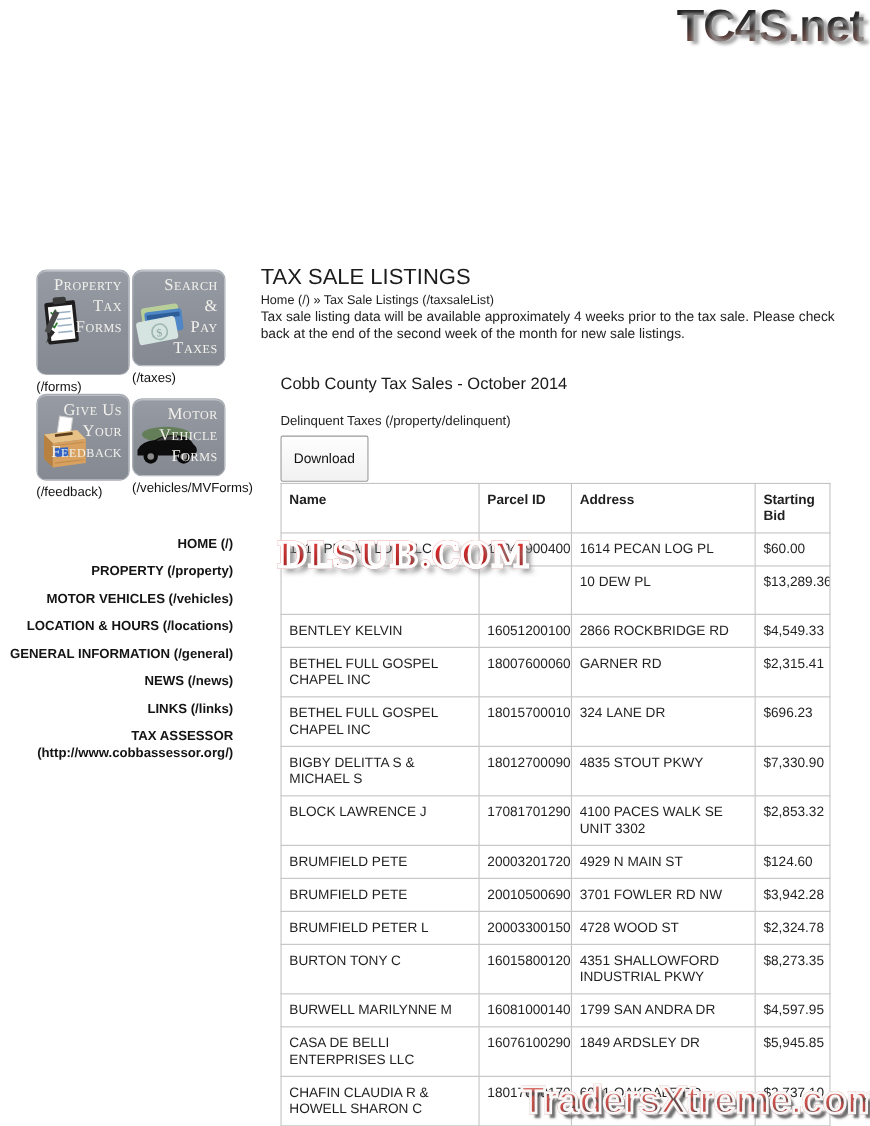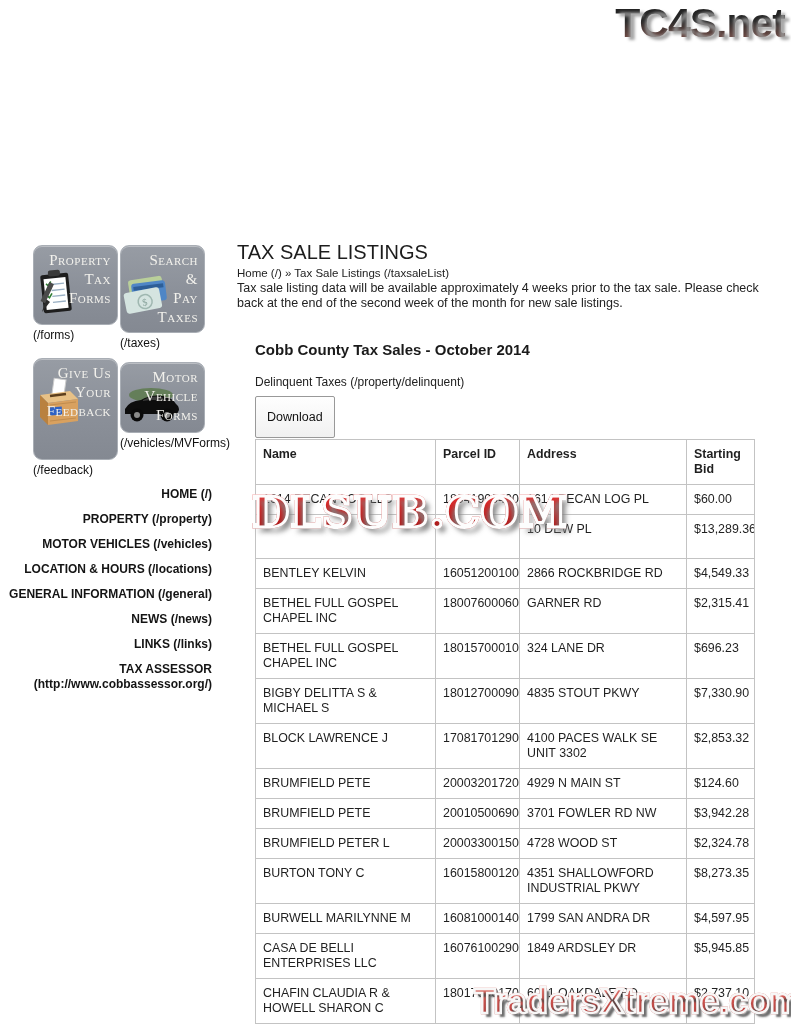--- a/index.html
+++ b/index.html
@@ -28,54 +28,54 @@
   .navlinks{position:absolute;left:0;top:487px;width:212px;text-align:right;
             font-weight:bold;font-size:12px;color:#141414;}
   .navlink{margin-bottom:10px;line-height:15px;cursor:pointer;}
 
   
   .page-title{position:absolute;left:237px;top:241px;font-size:20px;font-weight:normal;color:#1c1c1c;}
   .breadcrumb{position:absolute;left:237px;top:267px;font-size:11.5px;color:#222;}
   .notice{position:absolute;left:237px;top:281px;width:524px;font-size:12.5px;line-height:15px;color:#222;}
 
   .section{position:absolute;left:255px;top:341px;width:500px;}
-  .section-title{font-size:15px;font-weight:bold;margin:0 0 17px 0;color:#1a1a1a;}
+  .section-title{font-size:15px;font-weight:normal;margin:0 0 17px 0;color:#1a1a1a;}
   .delinquent{font-size:12px;margin:0 0 7px 0;cursor:pointer;}
   .download-btn{font-family:"Liberation Sans",sans-serif;font-size:12.5px;color:#111;
         background:linear-gradient(180deg,#fefefe,#f1f1f1);border:1px solid #999;
         border-radius:2px;padding:13px 11px;margin:0 0 1px 0;cursor:pointer;}
 
   table.listings{border-collapse:collapse;width:499px;font-size:12.4px;color:#1f1f1f;table-layout:fixed;}
   table.listings th,table.listings td{border:1px solid #c3c3c3;padding:7px 7px;text-align:left;
         vertical-align:top;line-height:15px;overflow:hidden;}
   table.listings th{font-weight:bold;}
   td.parcel,td.bid{white-space:nowrap;}
   tr.tall td{height:29px;}
 
   
   .wm1{position:absolute;left:252px;top:487px;z-index:9;
-       font-family:"DejaVu Serif",serif;font-weight:bold;font-size:43px;letter-spacing:1px;
+       font-family:"DejaVu Serif",serif;font-weight:bold;font-size:31px;letter-spacing:1px;
        background:linear-gradient(180deg,#ef4444 0%,#d42020 40%,#9c0f0f 100%);
        -webkit-background-clip:text;background-clip:text;color:transparent;
        -webkit-text-stroke:3px #fdfdfd;
        text-shadow:5px 5px 5px rgba(130,130,130,.9);text-align:right;}
   .wm2{position:absolute;left:474px;top:981px;z-index:9;
        font-family:"Liberation Sans",sans-serif;font-weight:bold;font-size:35px;letter-spacing:0px;
        background:linear-gradient(180deg,#e48a82 0%,#d05550 45%,#b03a38 100%);
        -webkit-background-clip:text;background-clip:text;color:transparent;
        -webkit-text-stroke:2.5px #f7f7f7;
        text-shadow:4px 4px 2px rgba(70,70,70,.8);}
 </style>
 </head>
 <body>
 
 <div class="logo">TC4S.net</div>
 
 <div class="sbtn-cell" style="left:33px;top:245px;">
-  <div class="sbtn" style="height:80px;">
+  <div class="sbtn" style="height:96px;">
     <span class="sicon" style="top:22px;">
       <svg width="42" height="50" viewBox="0 0 42 50">
         <rect x="6" y="6" width="28" height="38" rx="2" fill="#1e1e1e" transform="rotate(-6 20 25)"></rect>
         <rect x="9" y="10" width="22" height="31" fill="#ffffff" transform="rotate(-6 20 25)"></rect>
         <rect x="14" y="2" width="12" height="6" rx="2" fill="#3a3a3a" transform="rotate(-6 20 25)"></rect>
         <g transform="rotate(-6 20 25)" stroke="#9ab0c4" stroke-width="1.4">
           <line x1="16" y1="16" x2="29" y2="16"></line>
             <line x1="16" y1="22" x2="29" y2="22"></line>
           <line x1="16" y1="28" x2="29" y2="28"></line>
             <line x1="16" y1="34" x2="29" y2="34"></line>
@@ -110,21 +110,21 @@
     </span>
     <div class="btn-line">Search</div>
     <div class="btn-line">&amp;</div>
     <div class="btn-line">Pay</div>
     <div class="btn-line">Taxes</div>
   </div>
   <div class="sbtn-caption">(/taxes)</div>
 </div>
 
 <div class="sbtn-cell" style="left:33px;top:358px;">
-  <div class="sbtn" style="height:102px;">
+  <div class="sbtn" style="height:79px;">
     <span class="sicon" style="top:18px;">
       <svg width="46" height="52" viewBox="0 0 46 52">
         <rect x="17" y="2" width="12" height="16" fill="#ffffff" stroke="#cccccc" transform="rotate(8 23 10)"></rect>
         <polygon points="4,18 34,14 42,22 12,26" fill="#e8c186"></polygon>
         <polygon points="4,18 12,26 12,48 4,40" fill="#b9813f"></polygon>
         <polygon points="12,26 42,22 42,44 12,48" fill="#d9a15f"></polygon>
         <line x1="14" y1="19" x2="30" y2="17" stroke="#5d3f1d" stroke-width="2.5"></line>
         <rect x="14" y="30" width="12" height="8" fill="#2f62c4" transform="rotate(-4 20 34)"></rect>
         <g stroke="#c08c4e" stroke-width="1">
             <line x1="14" y1="28" x2="40" y2="25"></line>

